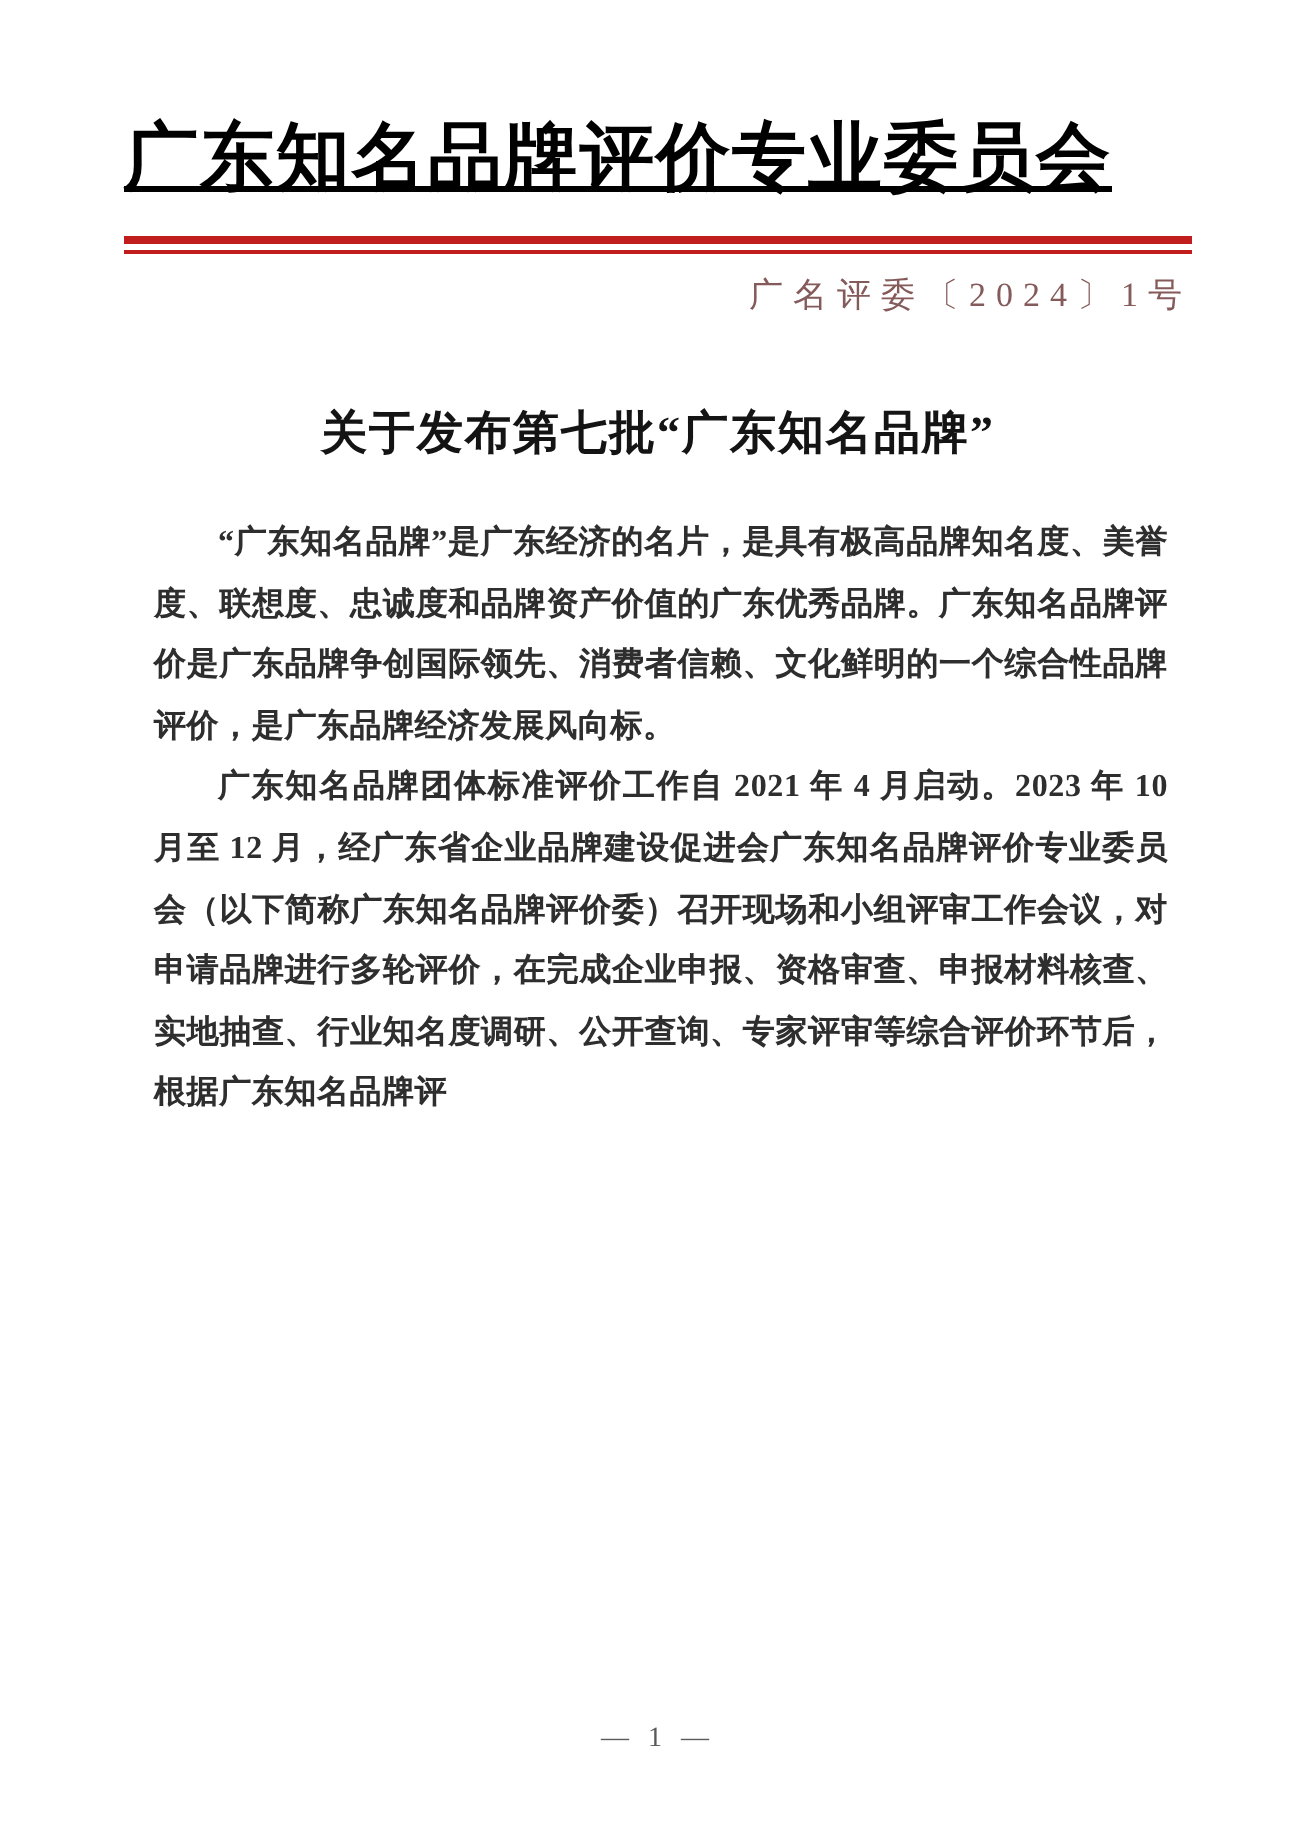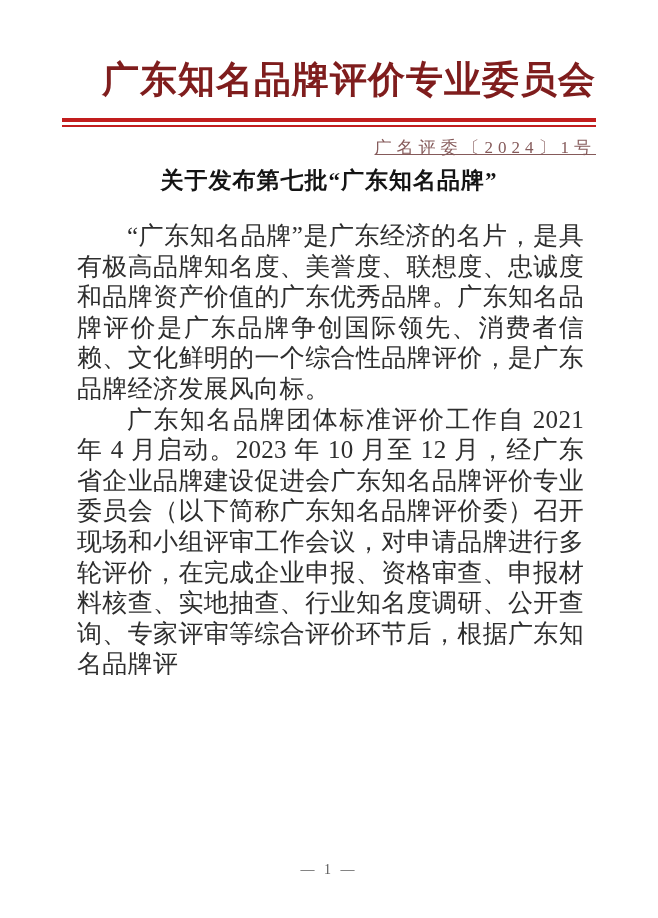--- a/index.html
+++ b/index.html
@@ -8,61 +8,63 @@
   .page {
     position: relative;
     width: 658px;
     height: 918px;
     background: #ffffff;
     padding: 56px 62px 0 62px;
     font-family: "Liberation Serif", "DejaVu Serif", serif;
     overflow: hidden;
   }
   .org-title {
-    text-align: right;
-    color: #7f1d1d;
+    text-align: left;
+    color: #000000;
     font-size: 37px;
     font-weight: 900;
     letter-spacing: 1px;
     line-height: 48px;
     white-space: nowrap;
+    text-decoration: underline;
   }
   .red-rule {
     margin-top: 14px;
     height: 9px;
     border-top: 4px solid #c21d1d;
     border-bottom: 2px solid #c21d1d;
   }
   .doc-number {
     margin-top: 9px;
     text-align: right;
     font-size: 17px;
     letter-spacing: 5px;
     color: #855a5a;
     line-height: 24px;
-    text-decoration: underline;
   }
   .doc-title {
+    margin-top: 36px;
     text-align: center;
     font-size: 23px;
     font-weight: 700;
     color: #141414;
     line-height: 41px;
     letter-spacing: 1px;
   }
   .body-text {
     margin: 20px 12px 0 15px;
     color: #2e2e2e;
   }
   .body-text p {
-    font-size: 25px;
+    font-size: 16px;
     line-height: 30.6px;
     text-align: justify;
     text-indent: 2em;
     letter-spacing: 0.3px;
+    font-weight: bold;
   }
   .page-footer {
     position: absolute;
     left: 0;
     right: 0;
     bottom: 40px;
     text-align: center;
   }
   .page-number {
     font-size: 14px;

